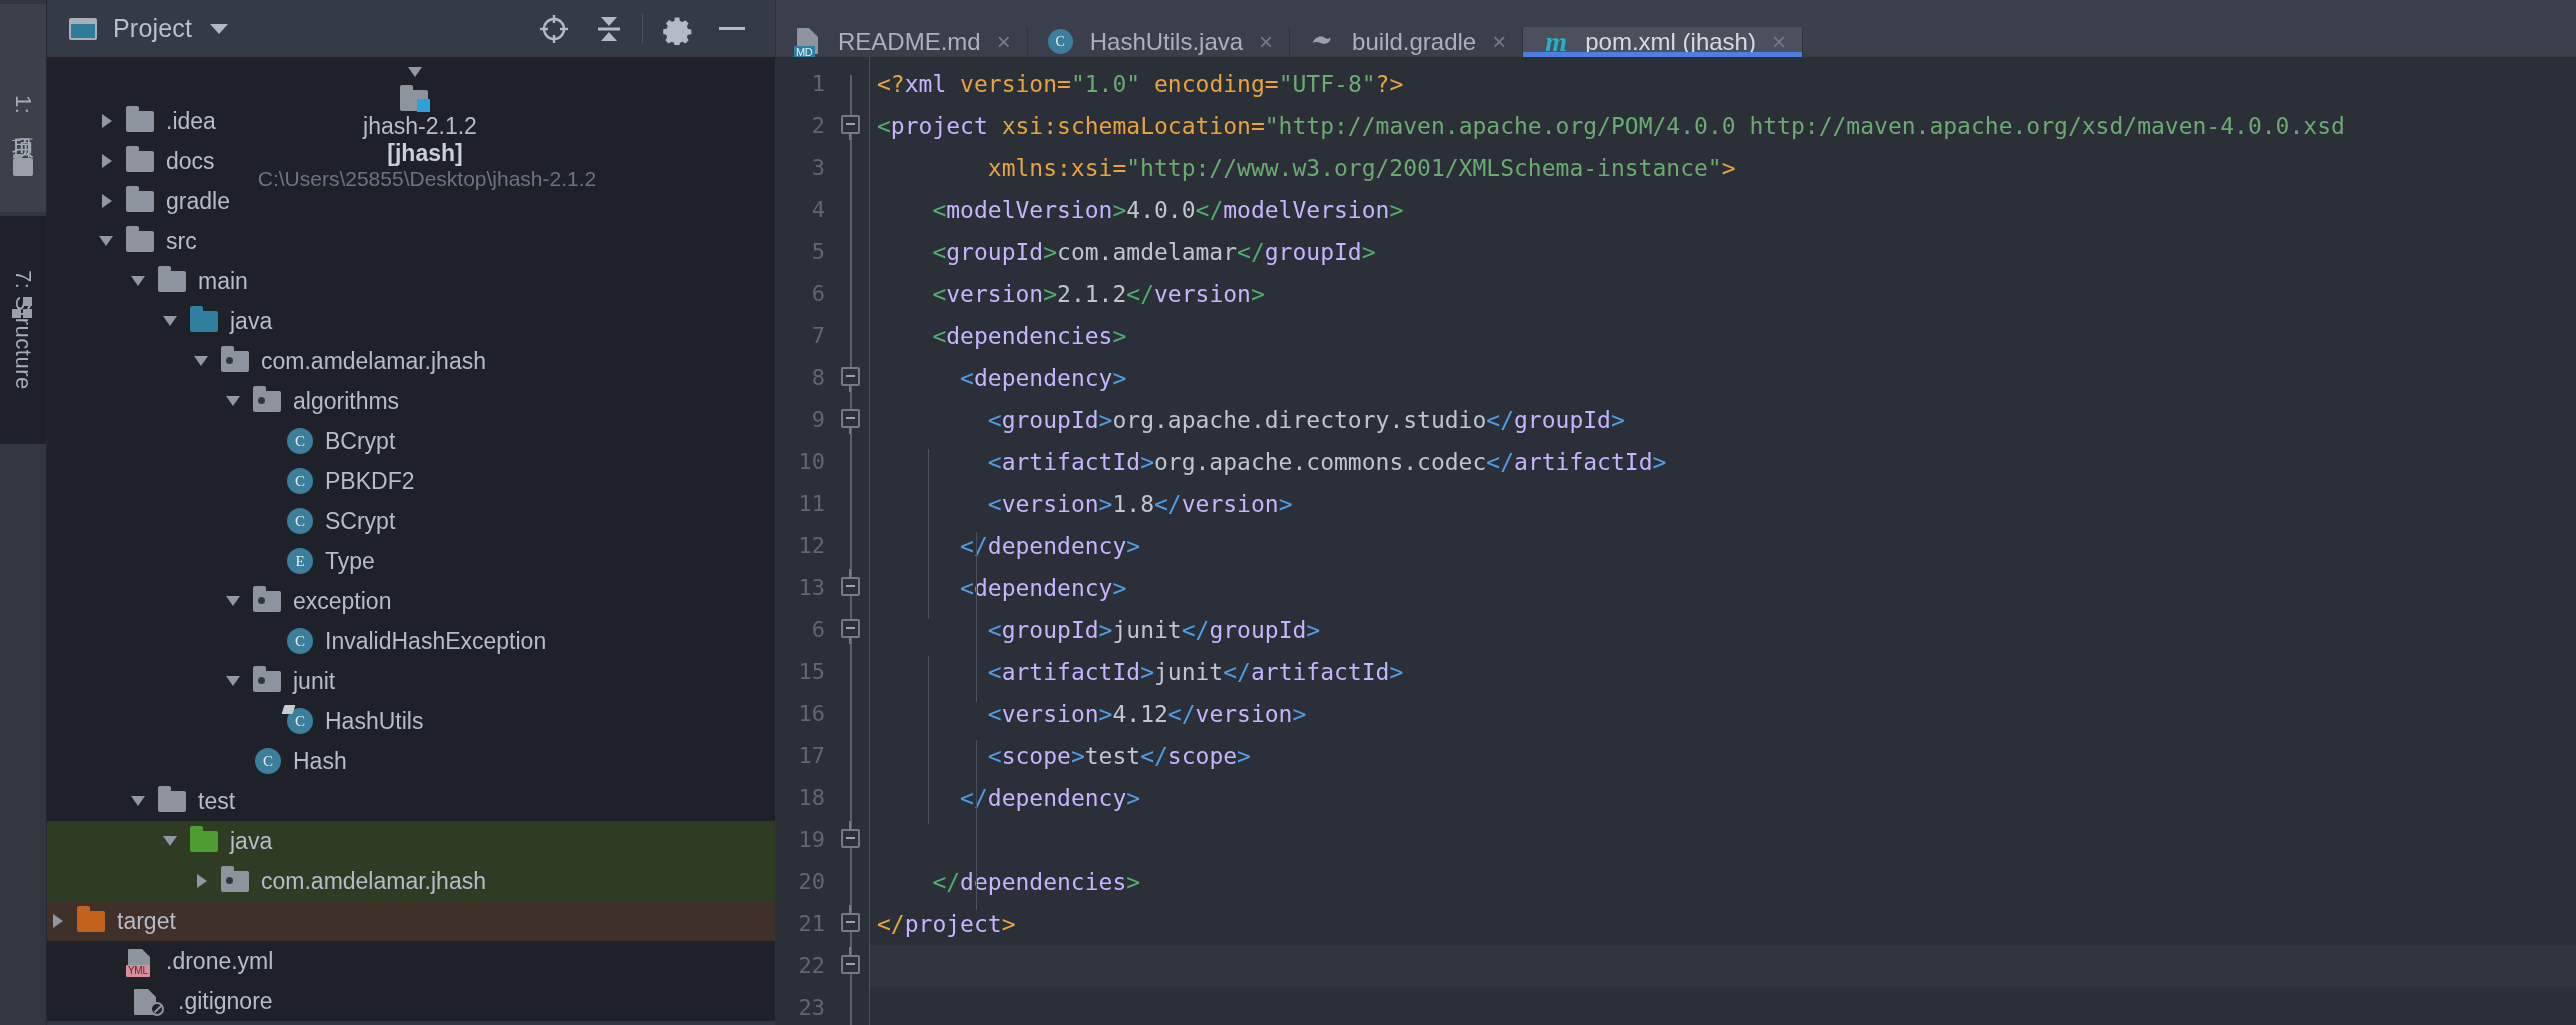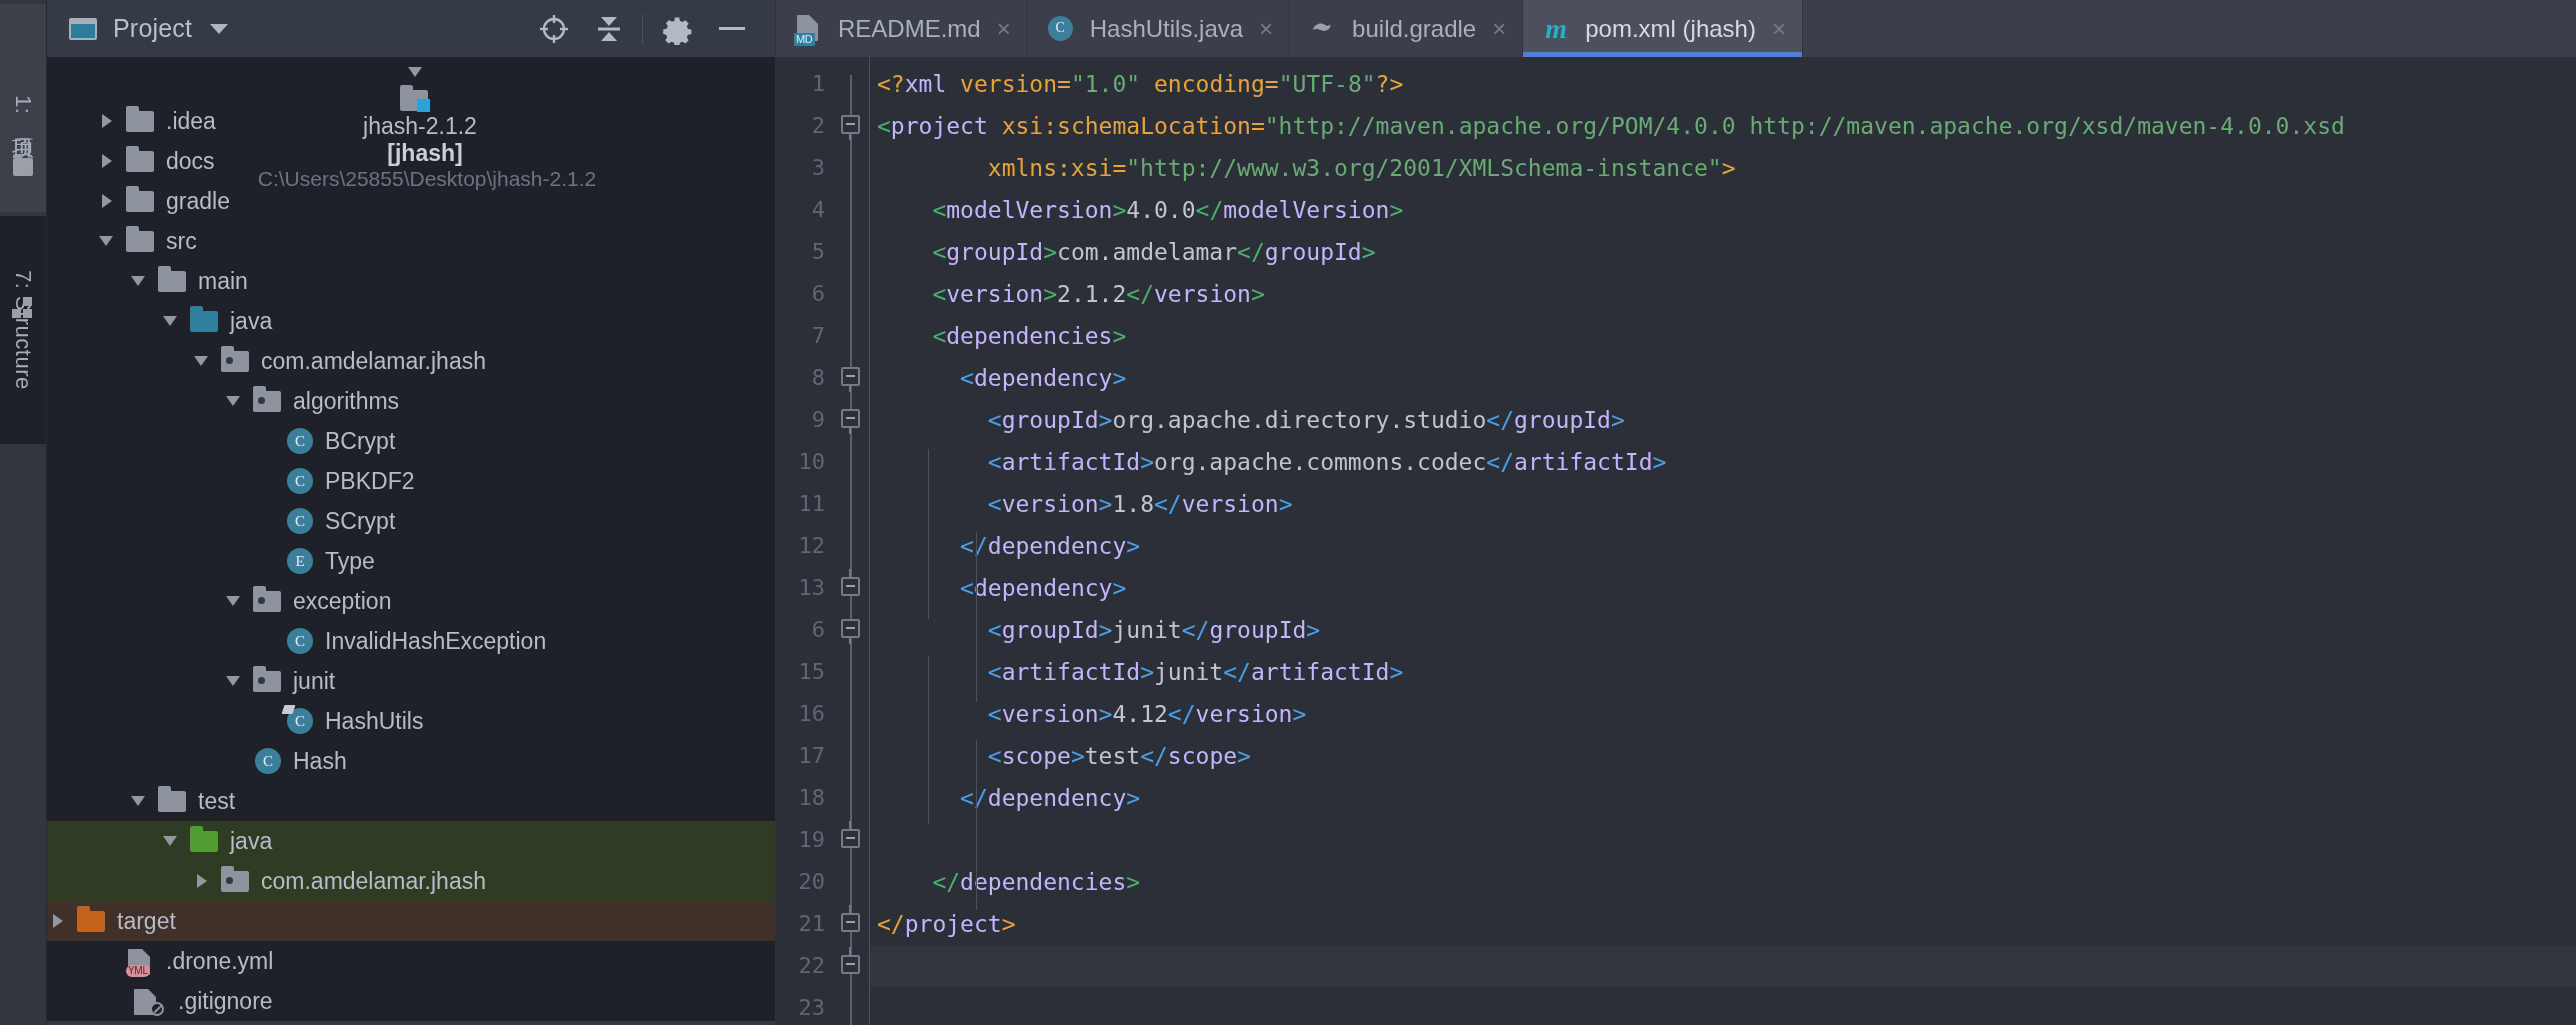--- a/index.html
+++ b/index.html
@@ -265,21 +265,21 @@
     border-left: 8px solid transparent;
   }
   .yml-badge {
     position: absolute;
     left: 0px; bottom: -3px;
     background: #d98f9b;
     color: #5d2530;
     font-size: 10px;
     line-height: 12px;
     padding: 0 2px;
-    border-radius: 6px;
+    border-radius: 1px;
     font-family: "Liberation Sans", sans-serif;
     letter-spacing: -0.3px;
   }
   .git-badge {
     position: absolute;
     right: -2px; bottom: -2px;
     width: 14px; height: 14px;
     border: 2px solid #8d949e;
     border-radius: 50%;
     background: #1e2228;
@@ -308,20 +308,21 @@
     display: flex;
     flex-direction: column;
     background: #2b2f38;
     min-width: 0;
   }
   .tabbar {
     height: 57px;
     display: flex;
     background: #3a3f4b;
     flex: 0 0 57px;
+    align-items: flex-end;
   }
   .tab {
     display: flex;
     align-items: center;
     padding: 0 16px 0 18px;
     border-right: 1px solid #2f333d;
     color: #a9b1bd;
     font-size: 24px;
     white-space: nowrap;
     position: relative;

